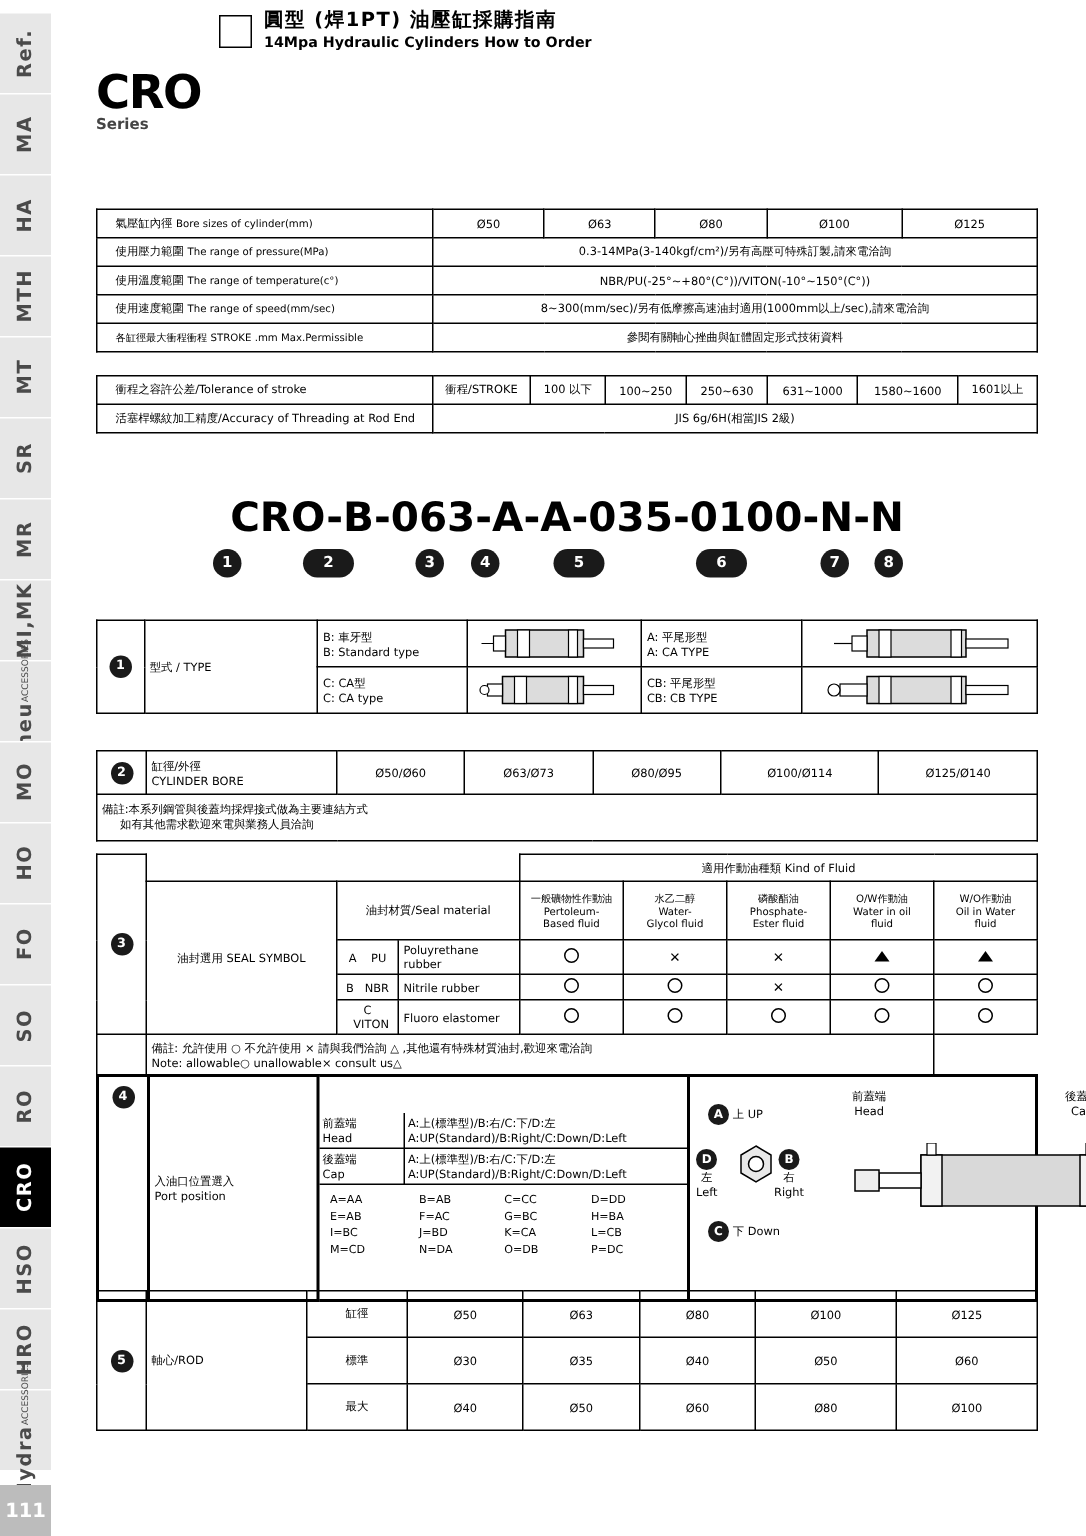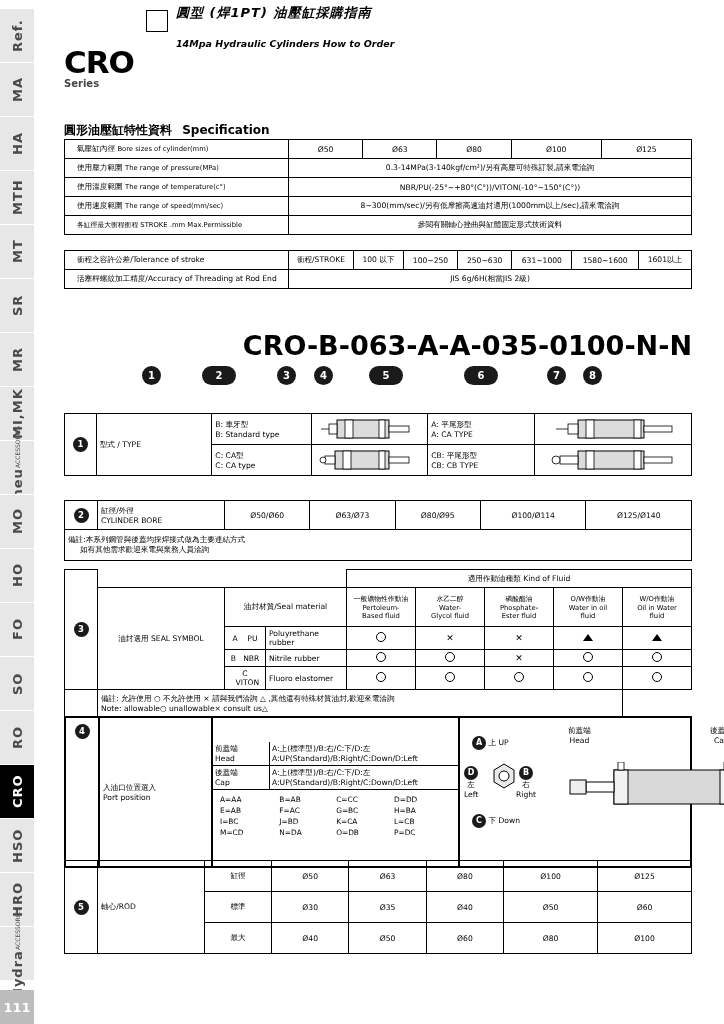--- a/index.html
+++ b/index.html
@@ -34,40 +34,40 @@
   
   #content{position:absolute;left:34px;top:0;width:690px;height:1024px;}
   
   #hdr{position:absolute;left:30px;top:48px;}
   #cro-big{font-size:31px;font-weight:bold;letter-spacing:-1px;line-height:28px;}
   #cro-series{font-size:10px;font-weight:bold;color:#444;margin-top:2px;}
   #hdr-sq{
     position:absolute;left:112px;top:10px;width:20px;height:20px;
     border:1.6px solid #000;
   }
-  #hdr-txt{position:absolute;left:142px;top:4px;font-style:italic;}
+  #hdr-txt{position:absolute;left:142px;top:4px;}
   #hdr-cn{font-size:13px;font-weight:bold;letter-spacing:1px;}
-  #hdr-en{font-size:9.5px;font-weight:bold;margin-top:16px;}
+  #hdr-en{font-size:9.5px;font-weight:bold;margin-top:1px;}
   
   #spec-title{position:absolute;left:30px;top:122px;font-size:12px;font-weight:bold;}
   #spec-title .en{margin-left:6px;}
   
   table{border-collapse:collapse;}
   .spec{
     position:absolute;left:30px;top:139px;width:628px;
     font-size:7.6px;
   }
   .spec td{border:1px solid #000;padding:2px 3px;height:14px;vertical-align:middle;}
   .spec .lbl{width:208px;padding-left:12px;}
   .spec .ctr{text-align:center;}
   .spec .lbl .en{font-size:6.8px;}
   
   #codeline{
     position:absolute;left:30px;top:330px;width:628px;
-    text-align:right;font-size:27px;font-weight:bold;letter-spacing:0px;
+    text-align:center;font-size:27px;font-weight:bold;letter-spacing:0px;
   }
   #bubbles{position:absolute;left:30px;top:366px;width:628px;height:24px;}
   .bub{
     position:absolute;top:0;width:34px;height:19px;border-radius:10px;
     background:#1a1a1a;color:#fff;font-size:10px;font-weight:bold;
     display:flex;align-items:center;justify-content:center;
   }
   .bub.round{width:19px;border-radius:50%;}
   
   .main{
@@ -160,24 +160,20 @@
   <div id="hdr">
     <div id="cro-big">CRO</div>
     <div id="cro-series">Series</div>
   </div>
   <div id="hdr-sq"></div>
   <div id="hdr-txt">
     <div id="hdr-cn">圓型 (焊1PT) 油壓缸採購指南</div>
     <div id="hdr-en">14Mpa Hydraulic Cylinders How to Order</div>
   </div>
 
-  <div id="spec-title">
-    <span>圓形油壓缸特性資料</span>
-    <span class="en">Specification</span>
-  </div>
 
   <table class="spec">
     <tbody>
       <tr>
         <td class="lbl"><span>氣壓缸內徑</span>
           <span class="en">Bore sizes of cylinder(mm)</span></td>
         <td class="ctr">Ø50</td>
         <td class="ctr">Ø63</td>
         <td class="ctr">Ø80</td>
         <td class="ctr">Ø100</td>

